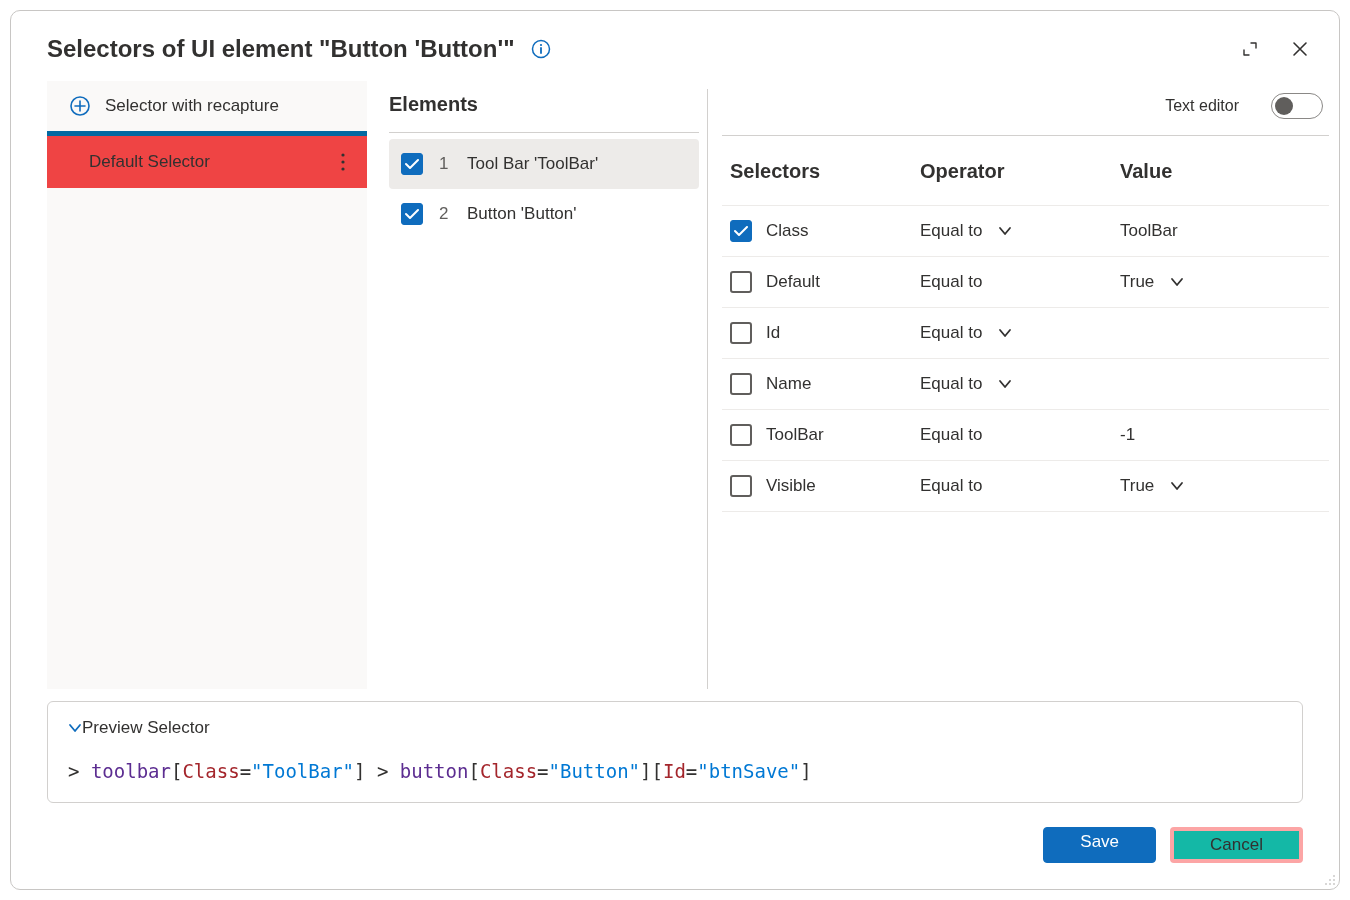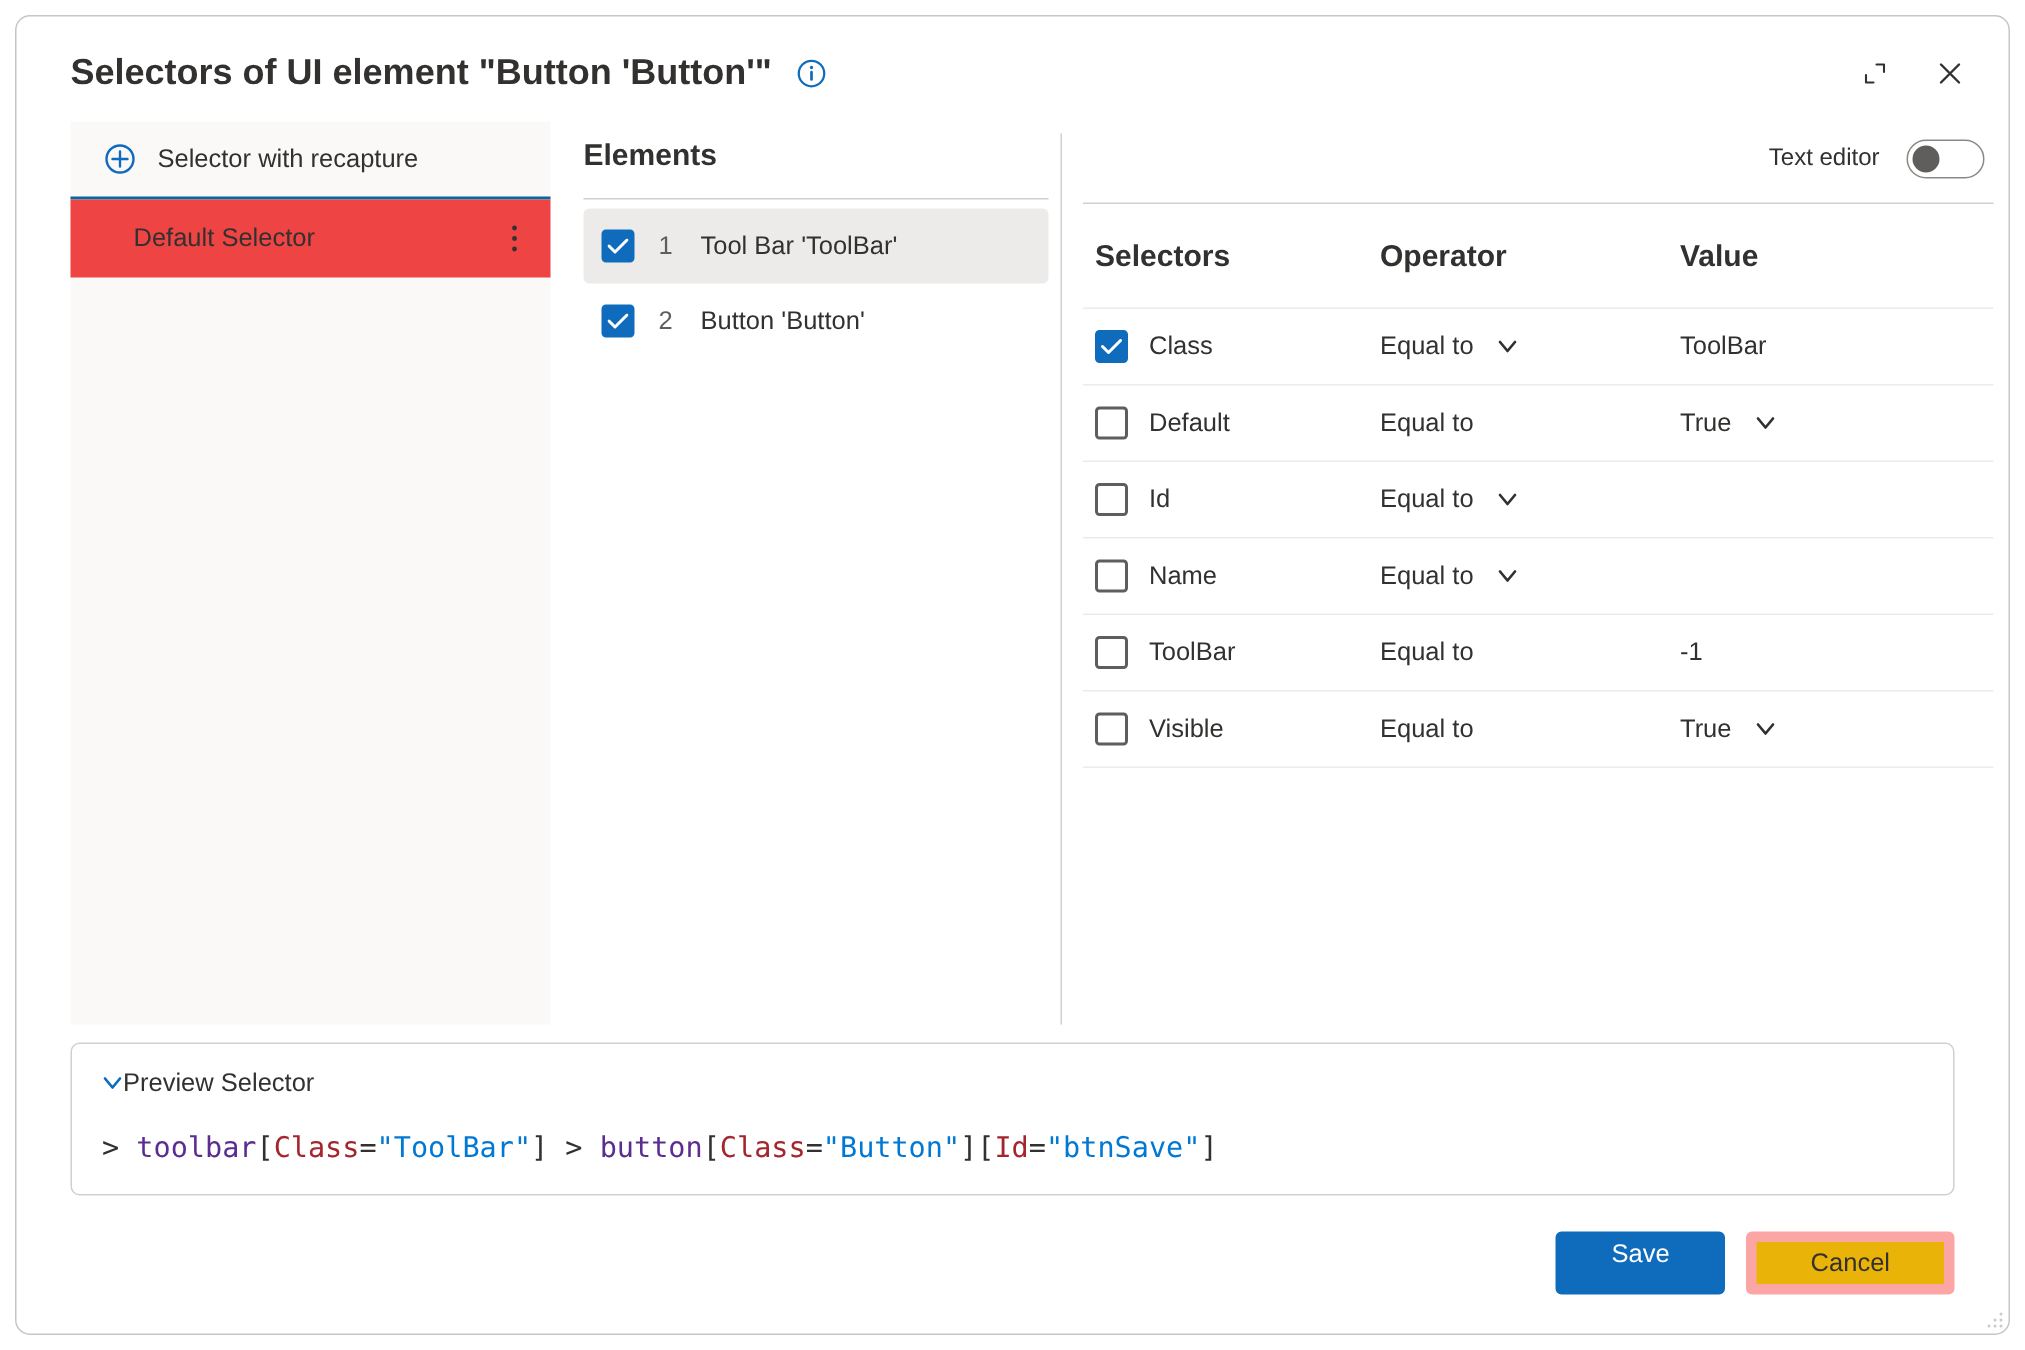--- a/index.html
+++ b/index.html
@@ -13,21 +13,21 @@
   .info-icon-svg { margin-left:16px; width:20px; height:20px; flex:0 0 auto; }
   .title-spacer { flex:1; }
   .expand-icon, .close-icon { width:22px; height:22px; margin-left:28px; cursor:pointer; display:flex; align-items:center; justify-content:center; }
   .body { flex:1; display:flex; flex-direction:column; padding:0 6px; }
   .columns { flex:1; display:flex; min-height:0; }
 
   
   .sidebar { width:320px; background:#faf9f8; display:flex; flex-direction:column; margin-left:30px; }
   .recapture-row {
     display:flex; align-items:center; padding:14px 18px 14px 22px; gap:14px;
-    border-bottom:2px solid #0369a1; cursor:pointer;
+    border-bottom:5px solid #0369a1; cursor:pointer;
   }
   .plus-circle { width:22px; height:22px; flex:0 0 auto; }
   .recapture-row span.lbl { font-size:17px; }
   .selector-item {
     display:flex; align-items:center; padding:16px 10px 16px 42px;
     background:#ef4444; font-size:17px; position:relative; cursor:pointer;
   }
   .selector-item .more-btn {
     position:absolute; right:14px; top:50%; transform:translateY(-50%);
     width:20px; height:28px; display:flex; align-items:center; justify-content:center; cursor:pointer;
@@ -54,21 +54,21 @@
   .chk svg { width:14px; height:11px; }
   .elem-idx { color:#605e5c; width:12px; }
 
   
   .vdiv { width:1px; background:#d2d0ce; margin:8px 4px 0 0; align-self:stretch; }
   .toprow-border { border-bottom:1px solid #d2d0ce; margin-top:4px; }
 
   
   .attr-col { flex:1; padding:0 4px 0 10px; display:flex; flex-direction:column; }
   .toprow { display:flex; align-items:center; }
-  .text-editor-ctrl { display:flex; align-items:center; gap:18px; padding:12px 6px 12px 0; margin-left:auto; }
+  .text-editor-ctrl { display:flex; align-items:center; gap:32px; padding:12px 6px 12px 0; margin-left:auto; }
   .text-editor-ctrl .lbl { font-size:16px; color:#323130; }
   .toggle {
     width:52px; height:26px; border-radius:13px; border:1px solid #8a8886;
     position:relative; background:#fff; cursor:pointer;
   }
   .toggle .knob {
     position:absolute; left:3px; top:3px; width:18px; height:18px; border-radius:50%;
     background:#605e5c;
   }
   .attr-headers {
@@ -98,21 +98,21 @@
   }
   .tok-angle { color:#323130; }
   .tok-tag { color:#5c2d91; }
   .tok-attr { color:#a4262c; }
   .tok-val { color:#0078d4; }
 
   
   .footer { display:flex; gap:14px; justify-content:flex-end; padding:24px 30px 26px 30px; }
   .btn { font-size:17px; padding:4px 36px; border-radius:4px; cursor:pointer; }
   .btn.primary { background:#0f6cbd; color:#fff; border:1px solid #0f6cbd; }
-  .btn.secondary { background:#eab308; color:#323130; border:7px solid #fca5a5; }
+  .btn.secondary { background:#14b8a6; color:#323130; border:4px solid #fca5a5; }
 
   .resize-grip { position:absolute; right:3px; bottom:3px; width:12px; height:12px; opacity:.45; }
 </style>
 </head>
 <body>
 
 <div class="dialog">
 
   <div class="titlebar">
     <h1>Selectors of UI element "Button 'Button'"</h1>

